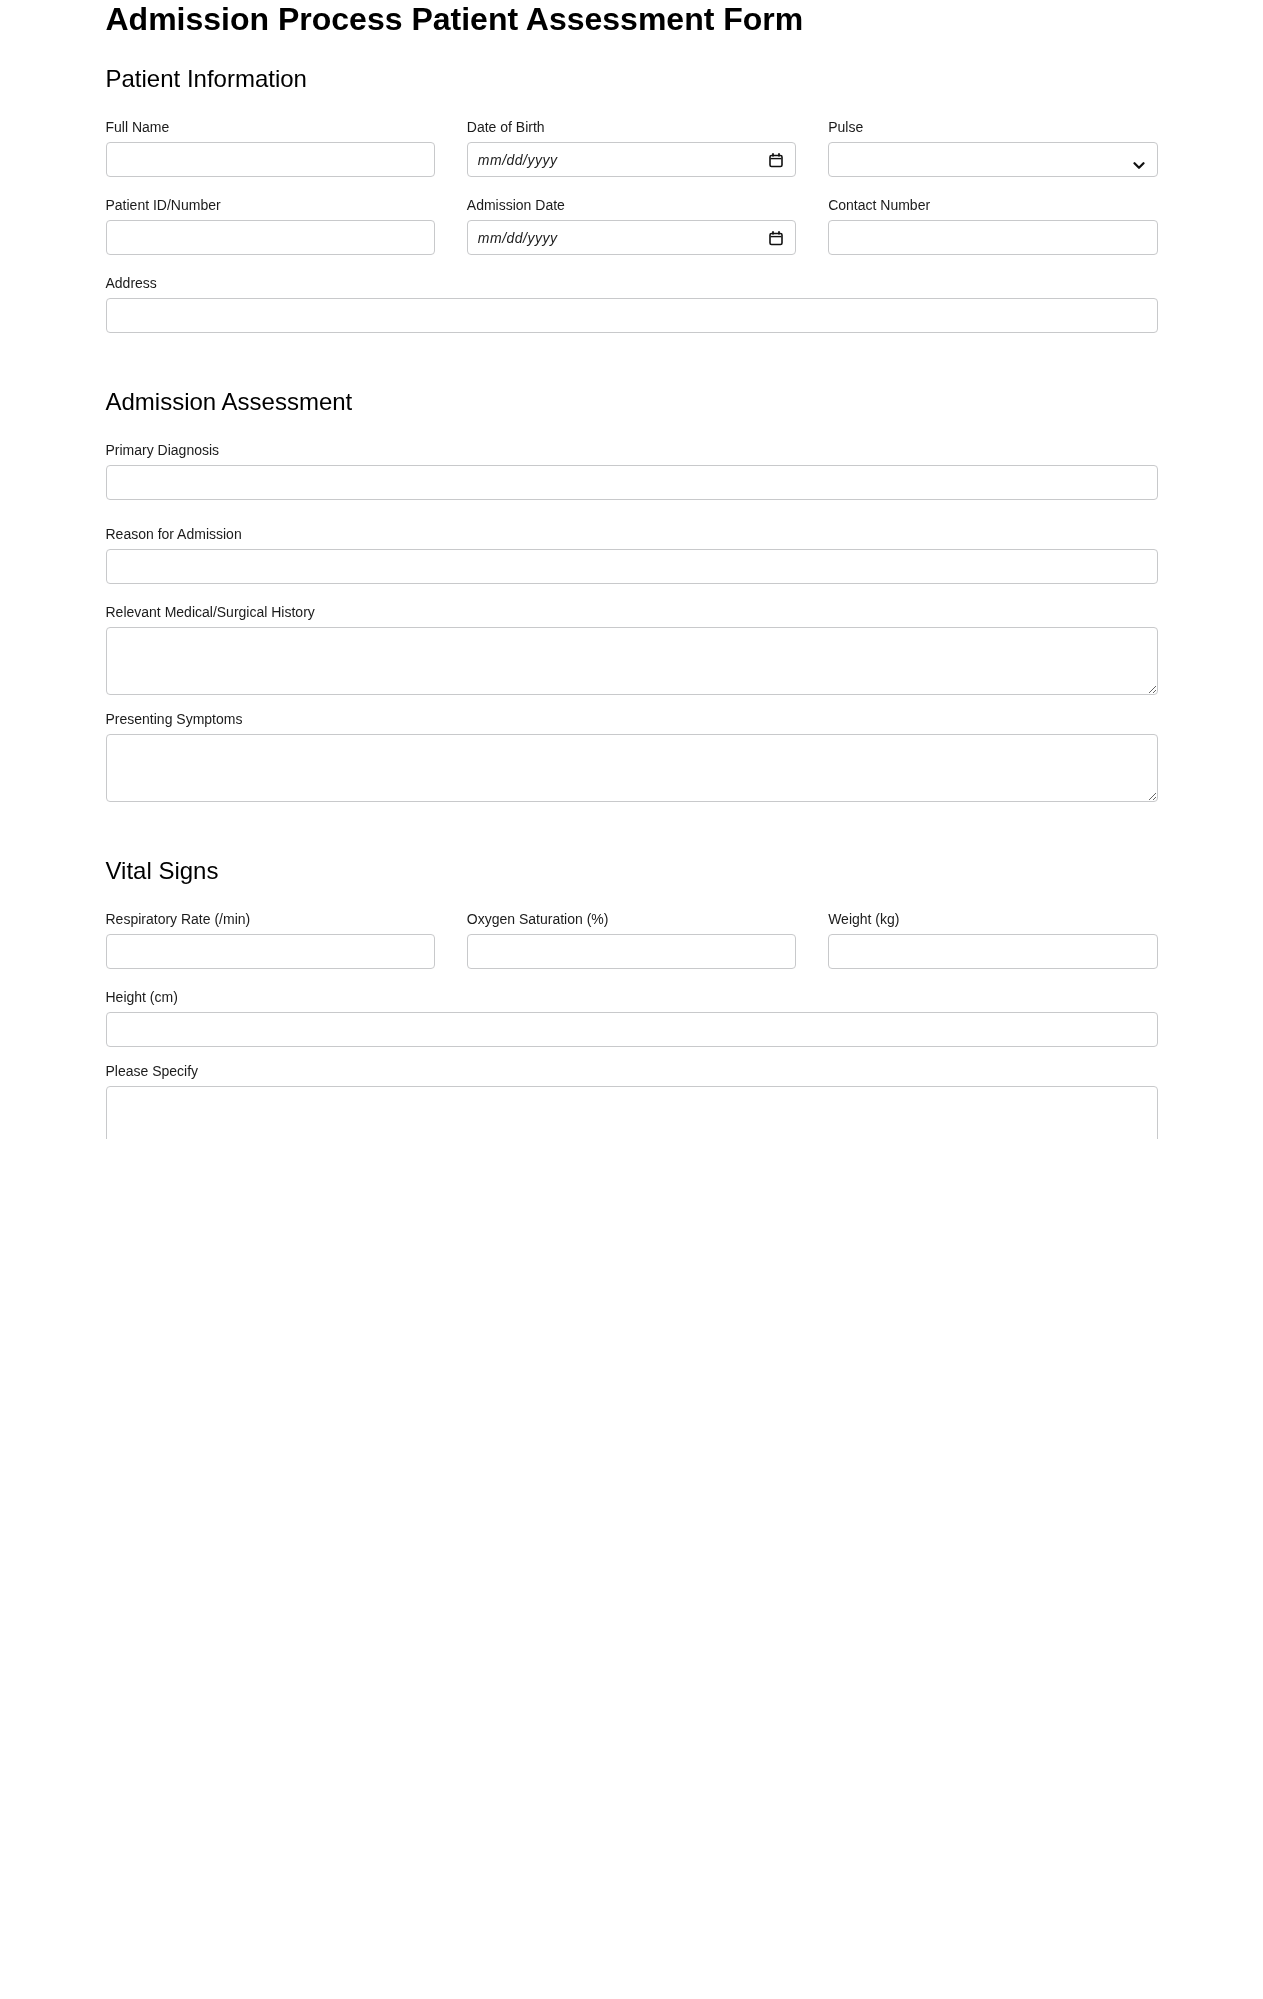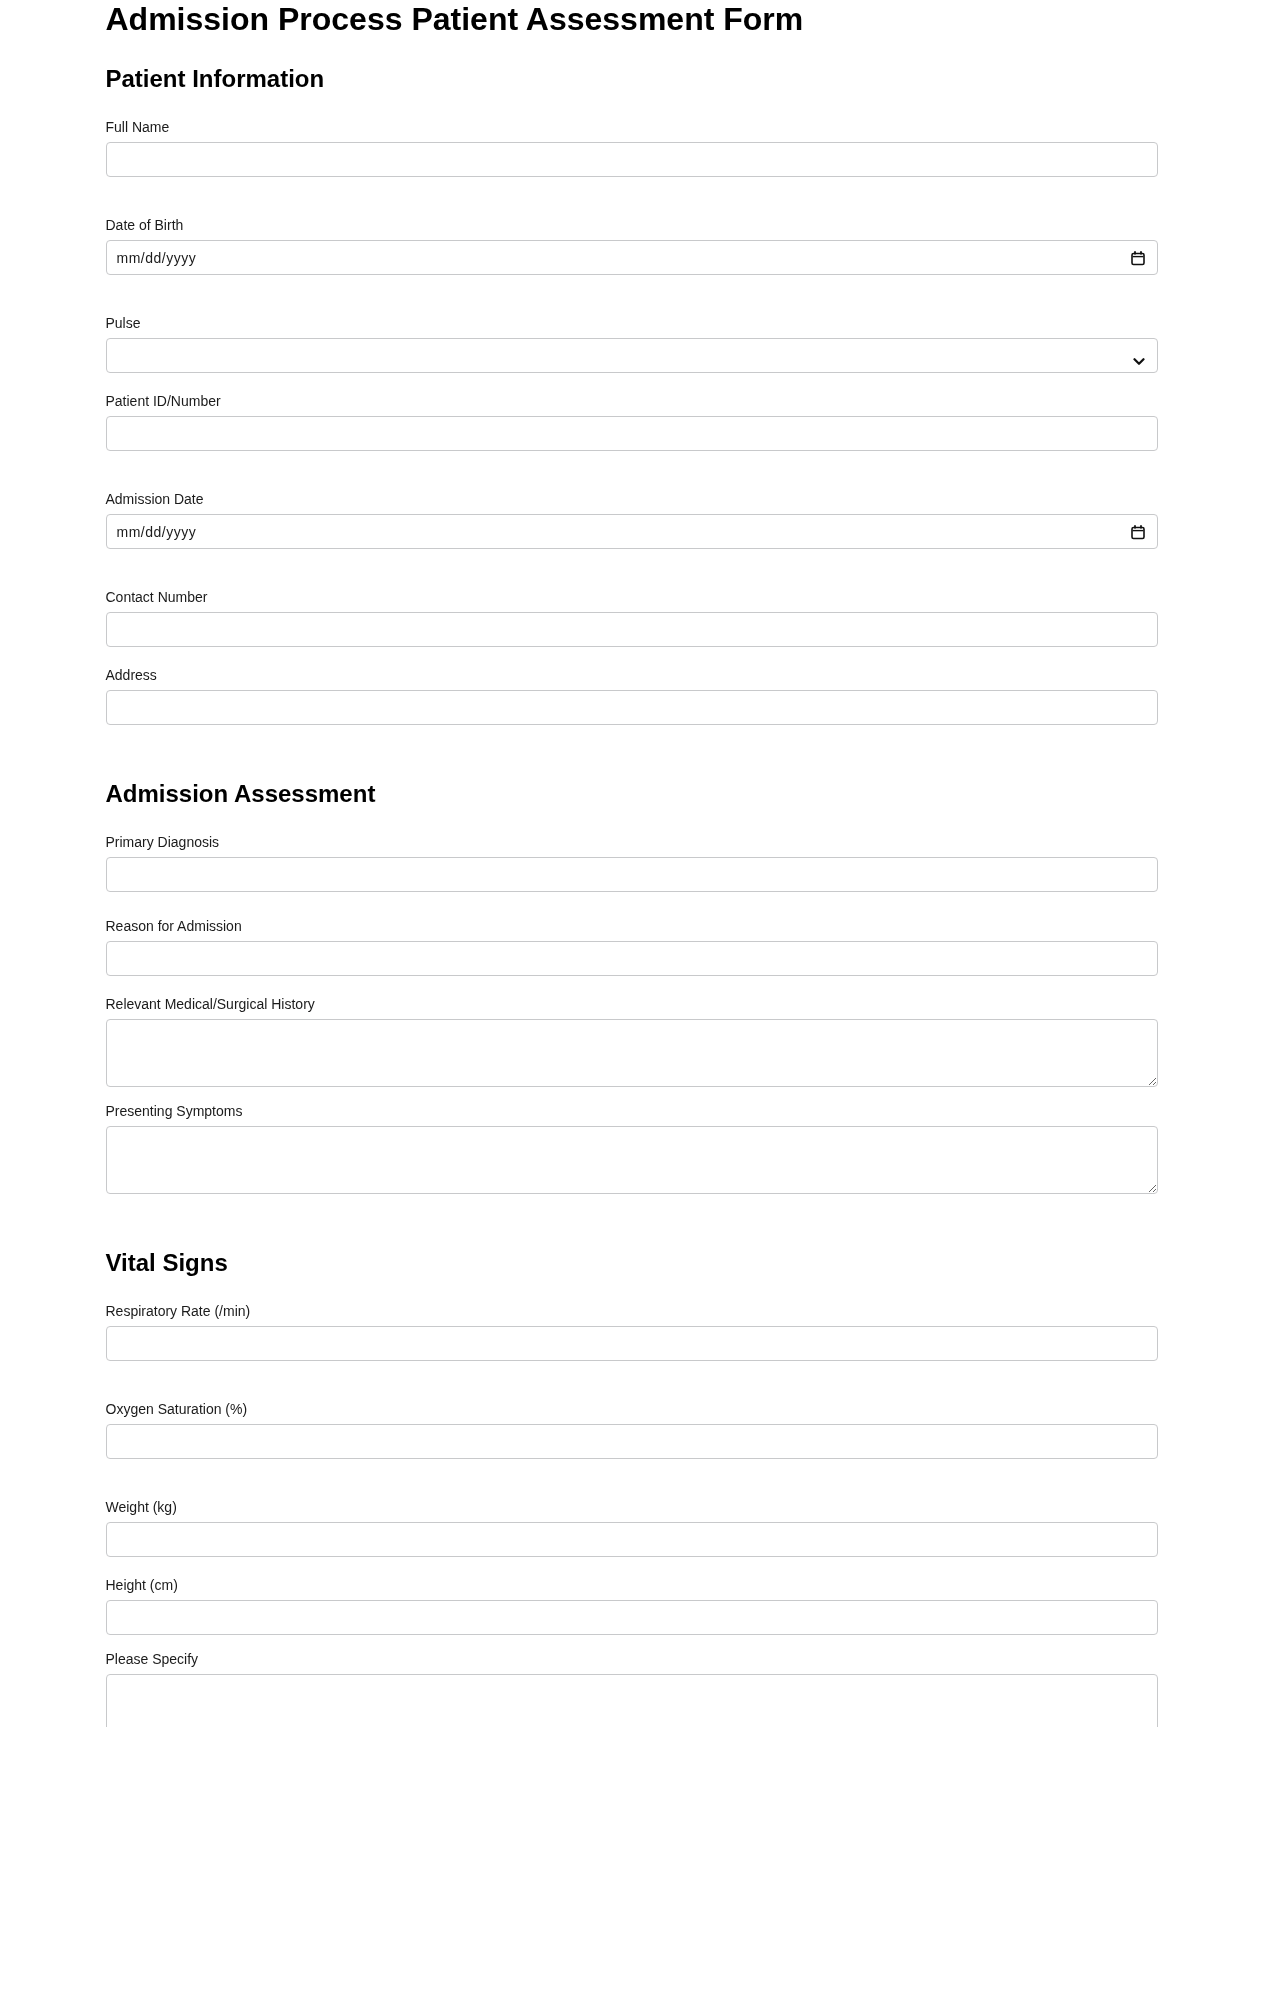--- a/index.html
+++ b/index.html
@@ -20,31 +20,31 @@
   h1.form-title {
     font-size: 32px;
     line-height: 1.2;
     font-weight: 700;
     color: #000;
     margin: 0 0 26px 0;
   }
   h2.section-heading {
     font-size: 24px;
     line-height: 29px;
-    font-weight: 700;
+    font-weight: 400;
     color: #000;
     margin: 54px 0 26px 0;
   }
   section:first-of-type h2.section-heading {
     margin-top: 0;
   }
   .row3 {
     display: grid;
-    grid-template-columns: repeat(1, 1fr);
-    gap: 40px;
+    grid-template-columns: repeat(3, 1fr);
+    gap: 32px;
     margin-bottom: 20px;
   }
   .row2 {
     display: grid;
     grid-template-columns: repeat(1, 1fr);
     gap: 26px;
     margin-bottom: 20px;
   }
   .row1 {
     display: block;
@@ -65,20 +65,21 @@
     height: 35px;
     box-sizing: border-box;
     border: 1px solid #c8c9cb;
     border-radius: 4px;
     background: #fff;
     padding: 0 10px;
     font-family: "Liberation Sans", sans-serif;
     font-size: 14px;
     color: #ef4444;
     outline: none;
+    font-style: italic;
   }
   .text-input::placeholder {
     color: #90949a;
     opacity: 1;
   }
   .date-input {
     padding-right: 36px;
   }
   .date-input::placeholder {
     color: #1b1b1b; 

